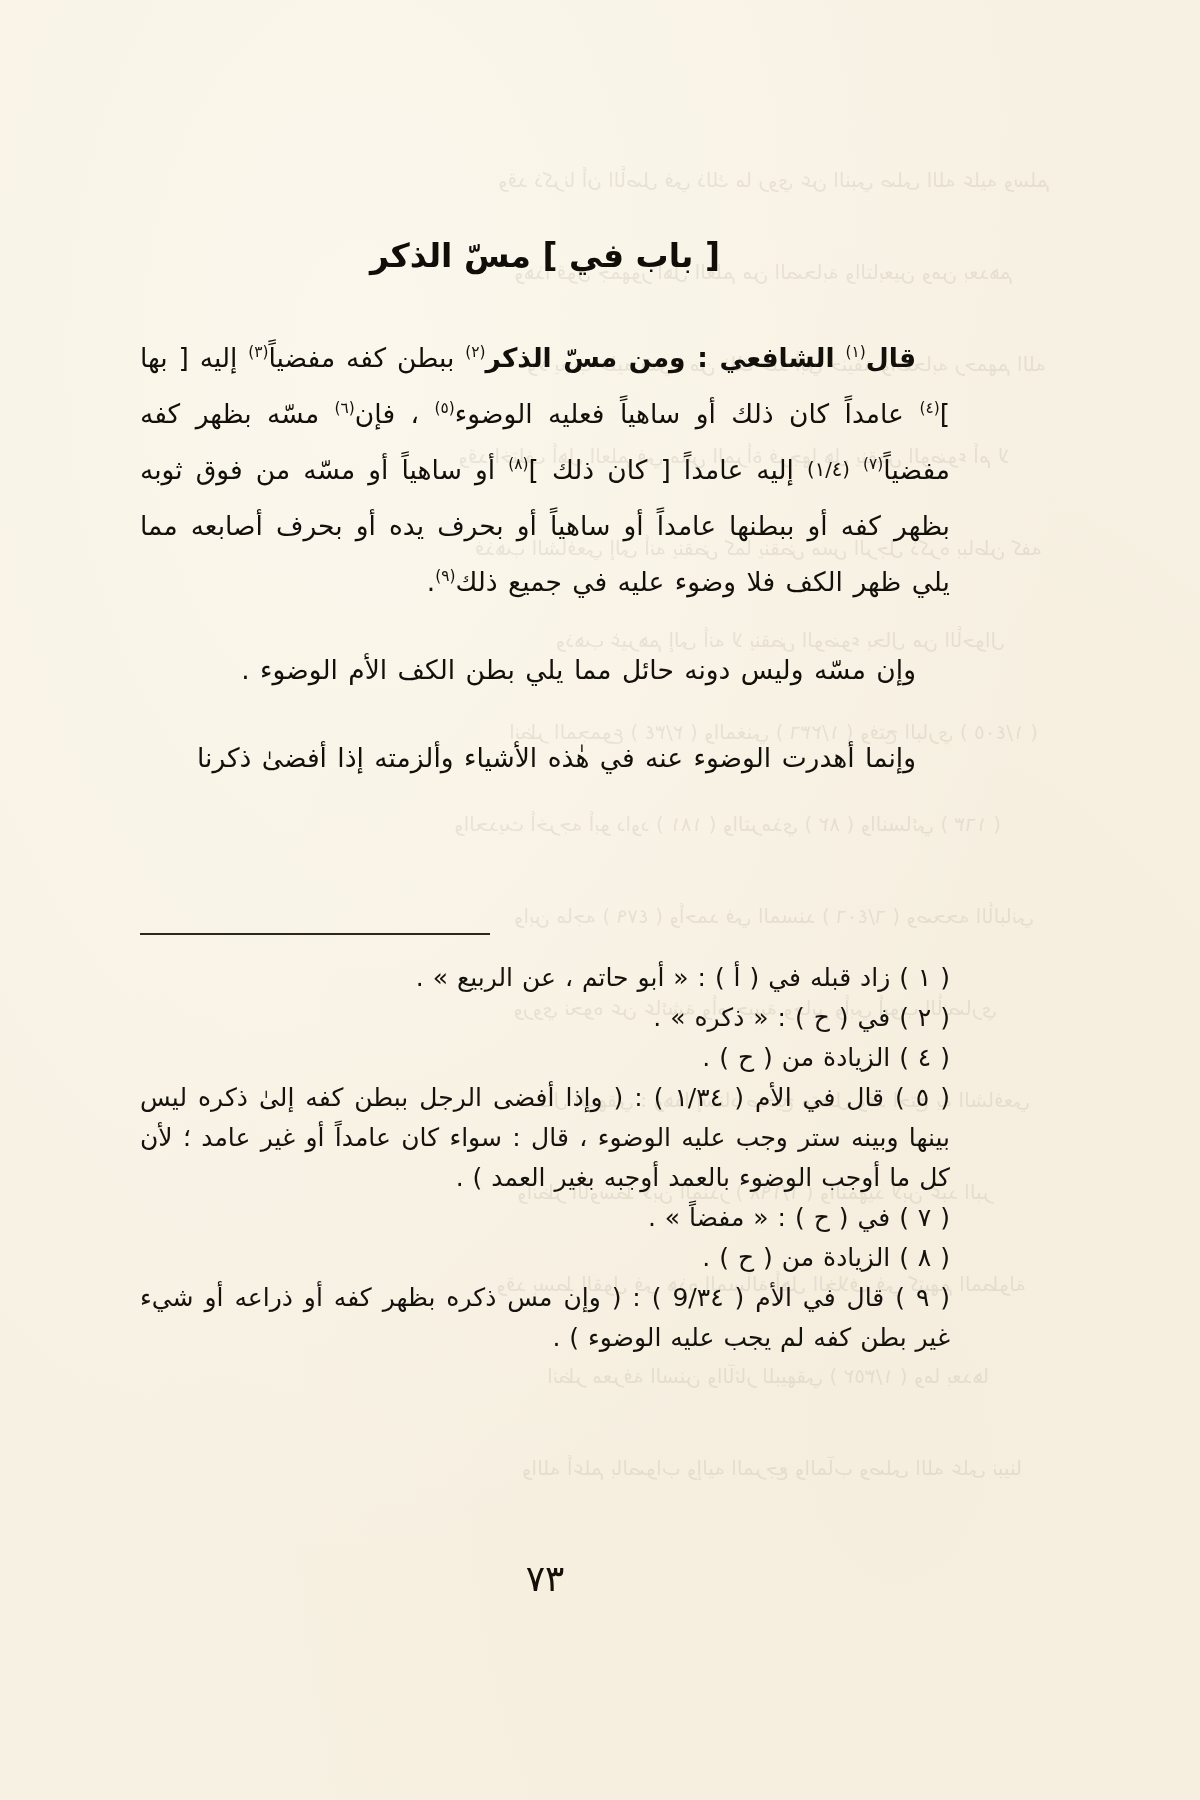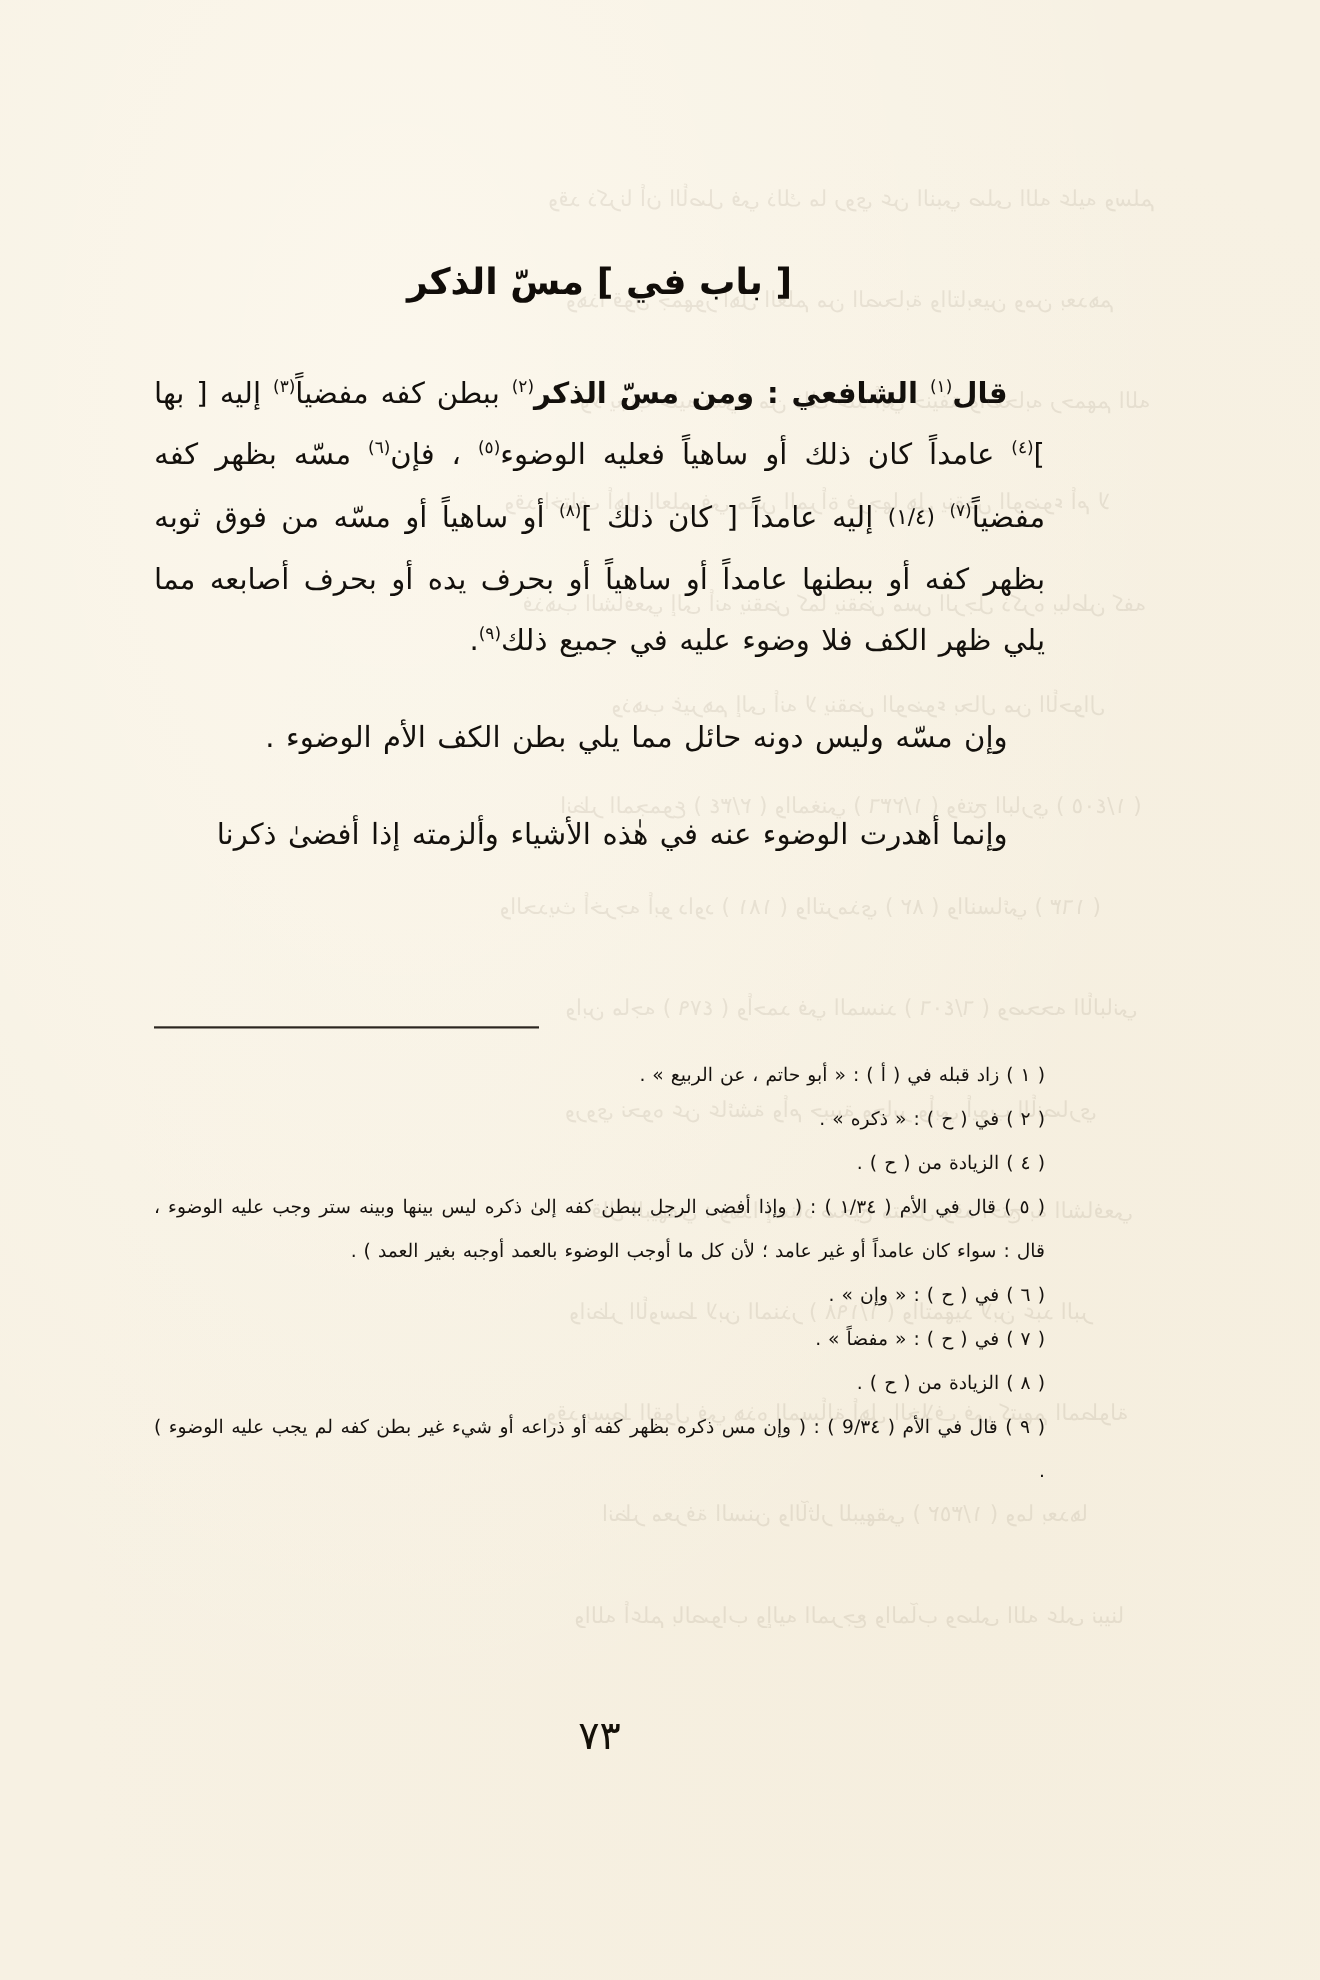--- a/index.html
+++ b/index.html
@@ -122,21 +122,21 @@
   
   .footnotes {
     position: absolute;
     top: 958px;
     left: 0;
     width: 810px;
     direction: rtl;
   }
 
   .fn-item {
-    font-size: 17px;
+    font-size: 25px;
     line-height: 40px;
     direction: rtl;
     text-align: justify;
     text-align-last: right;
     color: #15110d;
     margin: 0;
     padding: 0;
     word-spacing: 1px;
   }
 
@@ -189,21 +189,20 @@
       <p class="para spaced">وإنما أهدرت الوضوء عنه في هٰذه الأشياء وألزمته إذا أفضىٰ ذكرنا</p>
     </div>
 
     <div class="fn-rule"></div>
 
     <div class="footnotes" id="footnotes-list">
         <p class="fn-item"><span>( ١ )</span><span> زاد قبله في ( أ ) : « أبو حاتم ، عن الربيع » .</span></p>
         <p class="fn-item"><span>( ٢ )</span><span> في ( ح ) : « ذكره » .</span></p>
         <p class="fn-item"><span>( ٤ )</span><span> الزيادة من ( ح ) .</span></p>
         <p class="fn-item"><span>( ٥ )</span><span> قال في الأم ( ١/٣٤ ) : ( وإذا أفضى الرجل ببطن كفه إلىٰ ذكره ليس بينها وبينه ستر وجب عليه الوضوء ، قال : سواء كان عامداً أو غير عامد ؛ لأن كل ما أوجب الوضوء بالعمد أوجبه بغير العمد ) .</span></p>
-        <p class="fn-item"><span>( ٦ )</span><span> في ( ح ) : « وإن » .</span></p>
         <p class="fn-item"><span>( ٧ )</span><span> في ( ح ) : « مفضاً » .</span></p>
         <p class="fn-item"><span>( ٨ )</span><span> الزيادة من ( ح ) .</span></p>
         <p class="fn-item"><span>( ٩ )</span><span> قال في الأم ( 9/٣٤ ) : ( وإن مس ذكره بظهر كفه أو ذراعه أو شيء غير بطن كفه لم يجب عليه الوضوء ) .</span></p>
       </div>
 
     <div class="page-number">٧٣</div>
   </div>
 </div>
 
 </body></html>

